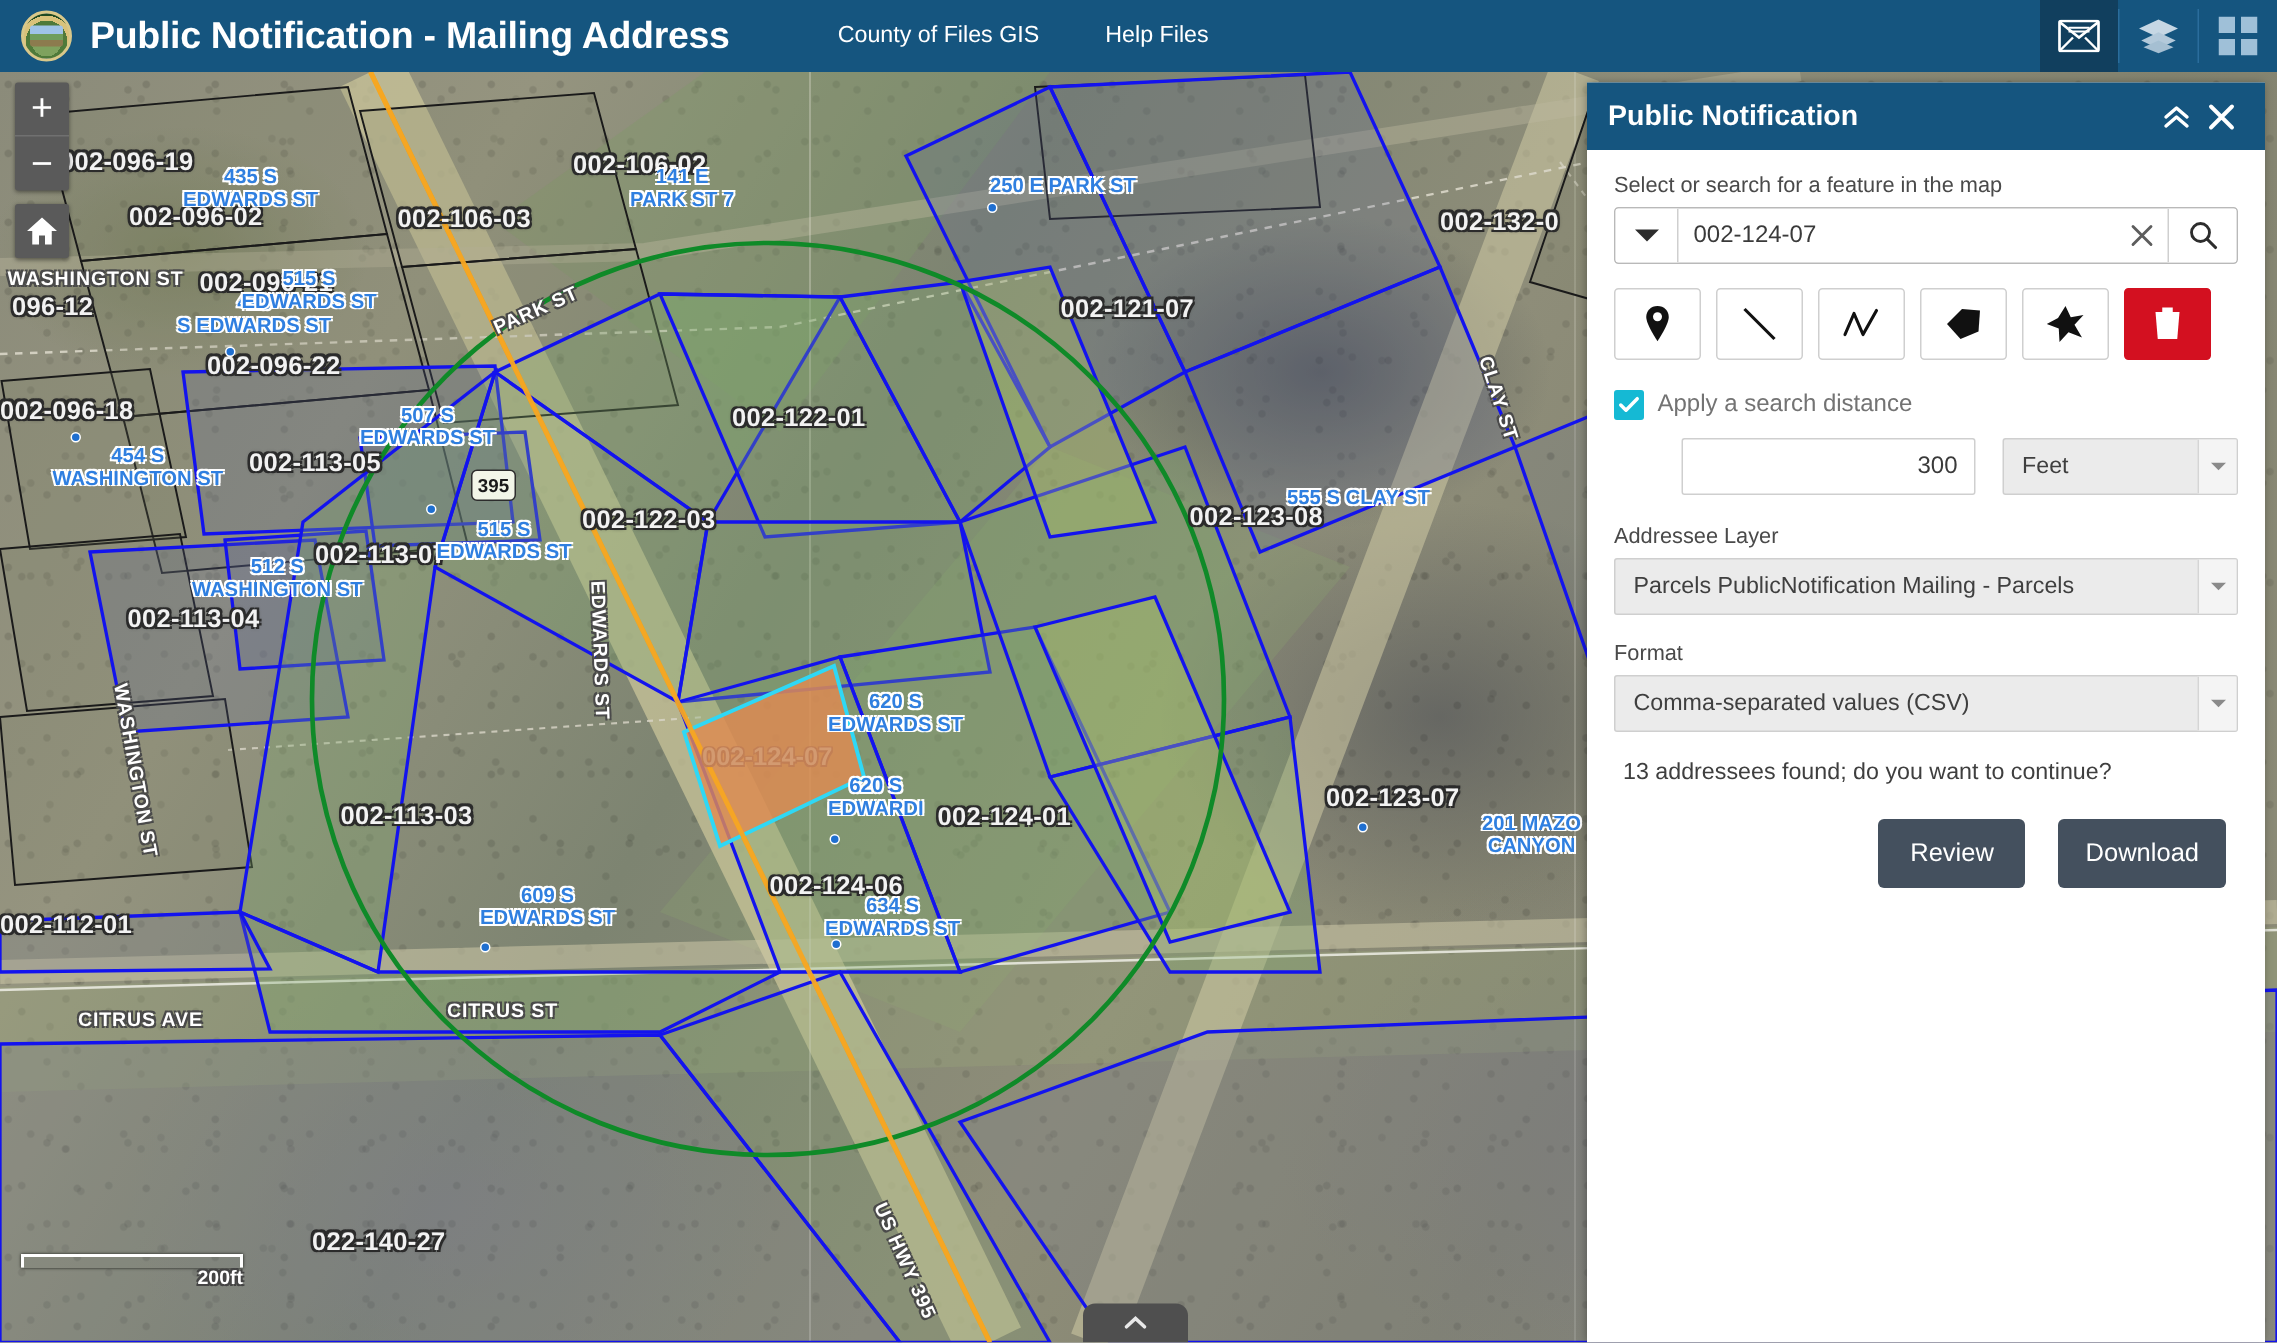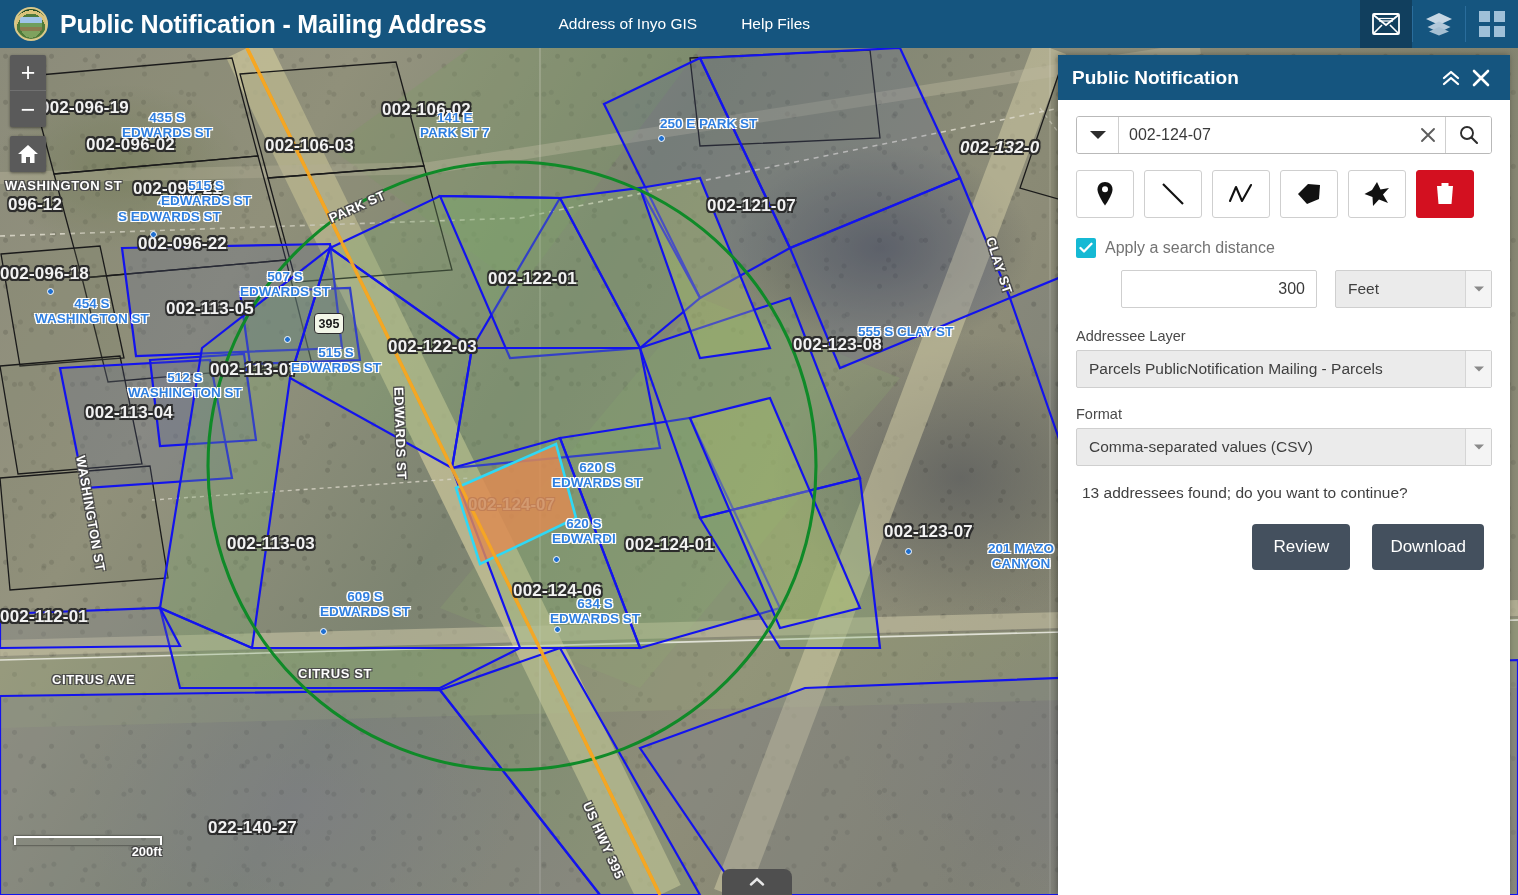--- a/index.html
+++ b/index.html
@@ -259,21 +259,21 @@
 </head>
 <body>
 
 <div id="app">
 
   <div id="header">
     <div id="logo"></div>
     <div id="app-title">Public Notification - Mailing Address</div>
 
     <div id="header-links">
-      <a class="header-link">Address of Inyo GIS</a>
+      <a class="header-link">County of Files GIS</a>
       <a class="header-link">Help Files</a>
     </div>
 
     <div id="header-icons">
       <div class="hdr-btn active">
         <svg width="28" height="22" viewBox="0 0 28 22">
           <rect x="1" y="1" width="26" height="20" rx="1" fill="none" stroke="#ffffff" stroke-width="1.8"></rect>
           <path d="M1.5 2 L14 12 L26.5 2" fill="none" stroke="#ffffff" stroke-width="1.8"></path>
           <path d="M1.5 20.5 L10 12 M26.5 20.5 L18 12" fill="none" stroke="#ffffff" stroke-width="1.6"></path>
           <line x1="7" y1="5.5" x2="21" y2="5.5" stroke="#ffffff" stroke-width="1.2"></line>
@@ -392,21 +392,21 @@
 
         <path d="M247 0 L660 847" stroke="#f5a623" stroke-width="3.2" fill="none" opacity=".95"></path>
       </g>
     </svg>
 
     <div id="map-labels">
       <div class="mlabel parcel-label" style="left:40px;  top:50px;">002-096-19</div>
       <div class="mlabel parcel-label" style="left:86px;  top:87px;">002-096-02</div>
       <div class="mlabel parcel-label" style="left:265px; top:88px;">002-106-03</div>
       <div class="mlabel parcel-label" style="left:382px; top:52px;">002-106-02</div>
-      <div class="mlabel parcel-label" style="left:960px; top:90px;font-style:italic;">002-132-0</div>
+      <div class="mlabel parcel-label" style="left:960px; top:90px;">002-132-0</div>
       <div class="mlabel parcel-label" style="left:707px; top:148px;">002-121-07</div>
       <div class="mlabel parcel-label" style="left:133px; top:131px;">002-096-21</div>
       <div class="mlabel parcel-label" style="left:8px;   top:147px;">096-12</div>
       <div class="mlabel parcel-label" style="left:138px; top:186px;">002-096-22</div>
       <div class="mlabel parcel-label" style="left:0px;   top:216px;">002-096-18</div>
       <div class="mlabel parcel-label" style="left:166px; top:251px;">002-113-05</div>
       <div class="mlabel parcel-label" style="left:488px; top:221px;">002-122-01</div>
       <div class="mlabel parcel-label" style="left:388px; top:289px;">002-122-03</div>
       <div class="mlabel parcel-label" style="left:210px; top:312px;">002-113-07</div>
       <div class="mlabel parcel-label" style="left:85px;  top:355px;">002-113-04</div>
@@ -492,20 +492,21 @@
       </div>
       <div class="panel-hdr-btn">
         <svg width="18" height="18" viewBox="0 0 18 18">
           <path d="M2 2 L16 16 M16 2 L2 16" stroke="#ffffff" stroke-width="2.6" stroke-linecap="round"></path>
         </svg>
       </div>
     </div>
 
     <div id="panel-body">
 
+      <div class="field-label">Select or search for a feature in the map</div>
 
       <div id="search-row">
         <div id="search-dropdown">
           <svg width="18" height="12" viewBox="0 0 18 12">
             <path d="M1 2 L9 10 L17 2 Z" fill="#2d2d2d"></path>
           </svg>
         </div>
         <input id="search-input" type="text" value="002-124-07" style="">
         <div id="search-clear">
           <svg width="16" height="16" viewBox="0 0 16 16">

